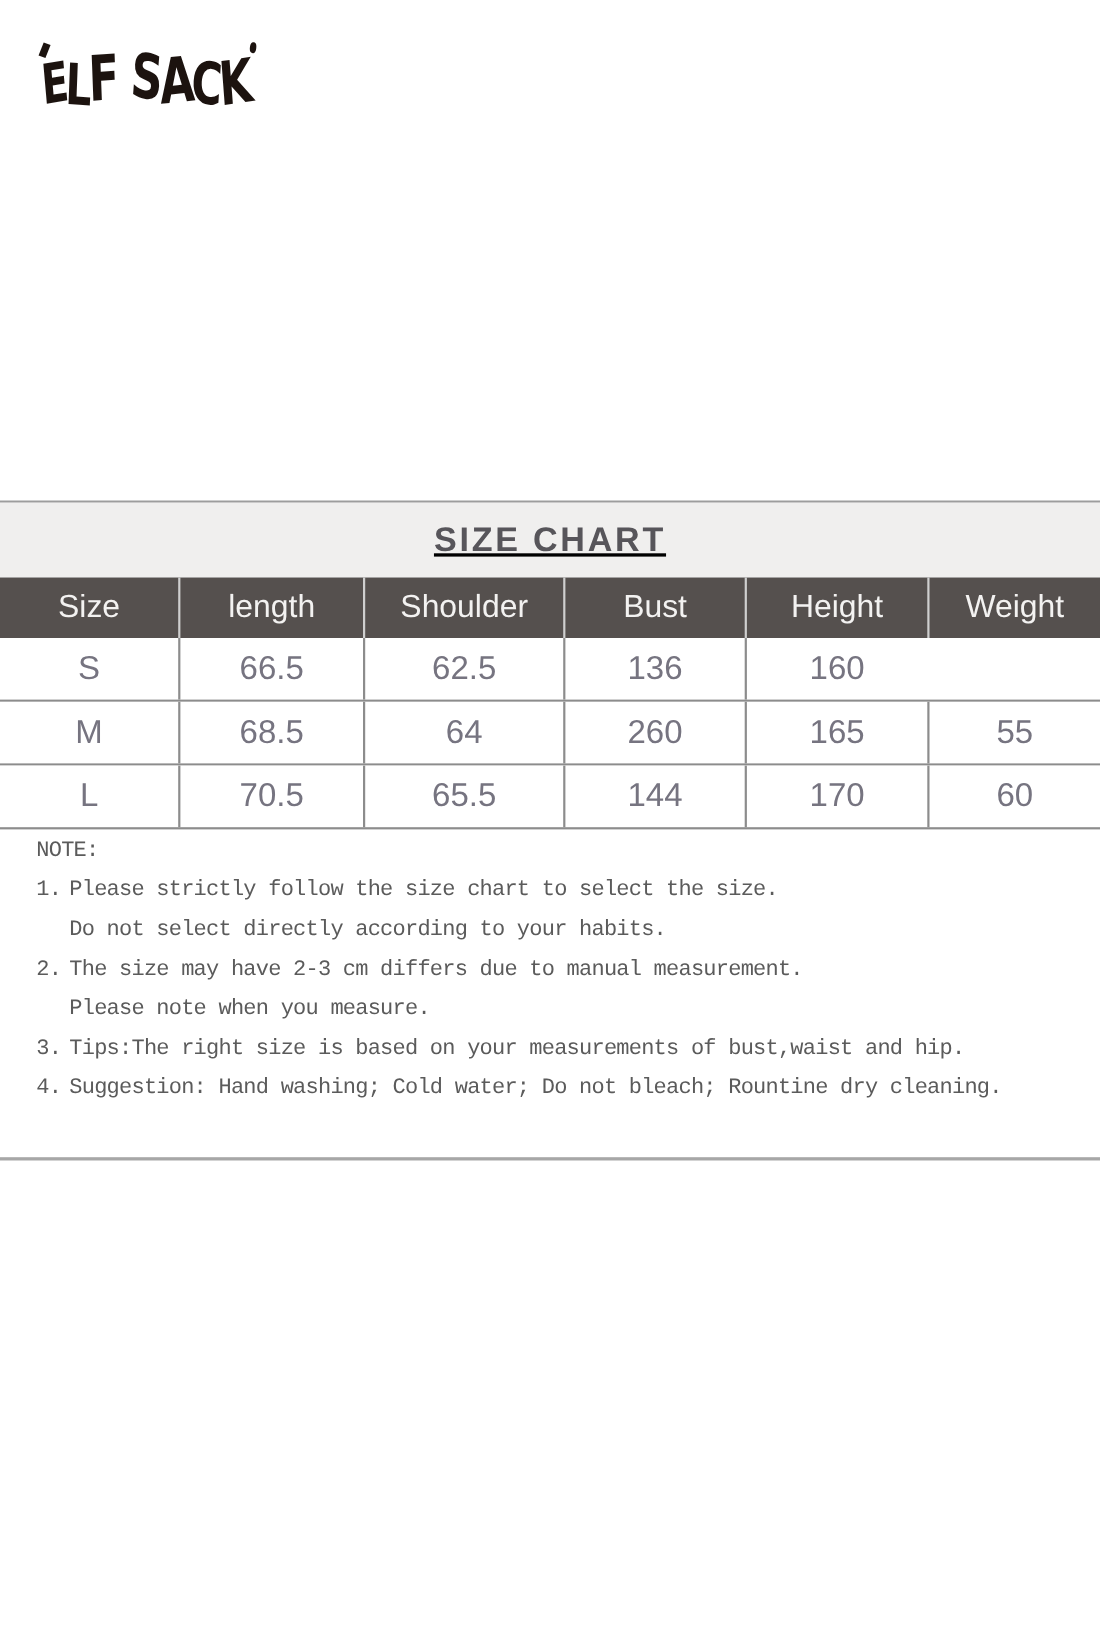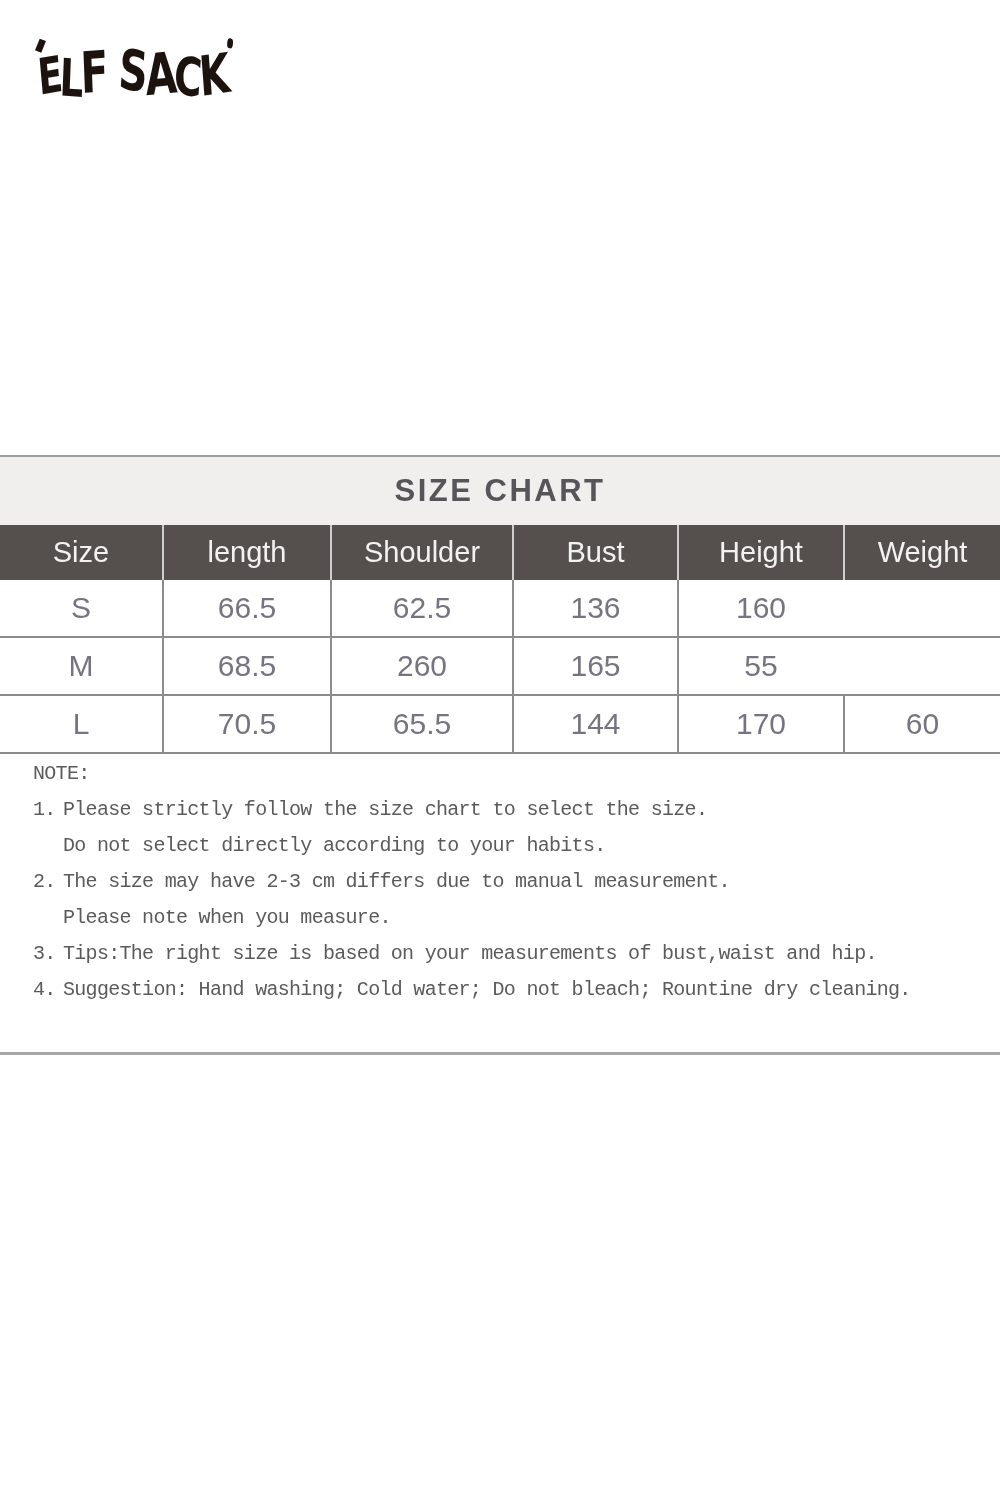--- a/index.html
+++ b/index.html
@@ -31,21 +31,21 @@
   .lg:nth-child(7)::after{
     content:""; position:absolute; top:-7px; right:-11px; width:8px; height:10px;
     background:currentColor; border-radius:45%; transform:rotate(15deg);
   }
 
   
   .chart{position:absolute; top:455px; left:0; width:1000px;}
   .top-rule{height:2px; background:#9d9d9d;}
   .title-band{
     height:68px; background:#f0efee;
-    display:flex; align-items:center; justify-content:center;
+    display:flex; align-items:center; justify-content:center;text-decoration:underline;
   }
   .title-band span{
     font-size:31px; font-weight:700; color:#57555a; letter-spacing:2.5px;
   }
   .grid-row{
     display:grid;
     grid-template-columns:162px 168px 182px 165px 166px 157px;
   }
   .thead{background:#55504e; height:55px;}
   .th{
@@ -110,20 +110,21 @@
       <div class="td">S</div>
       <div class="td">66.5</div>
       <div class="td">62.5</div>
       <div class="td">136</div>
       <div class="td">160</div>
     </div>
 
     <div class="grid-row tr">
       <div class="td">M</div>
       <div class="td">68.5</div>
+      <div class="td">64</div>
       <div class="td">260</div>
       <div class="td">165</div>
       <div class="td">55</div>
     </div>
 
     <div class="grid-row tr">
       <div class="td">L</div>
       <div class="td">70.5</div>
       <div class="td">65.5</div>
       <div class="td">144</div>

